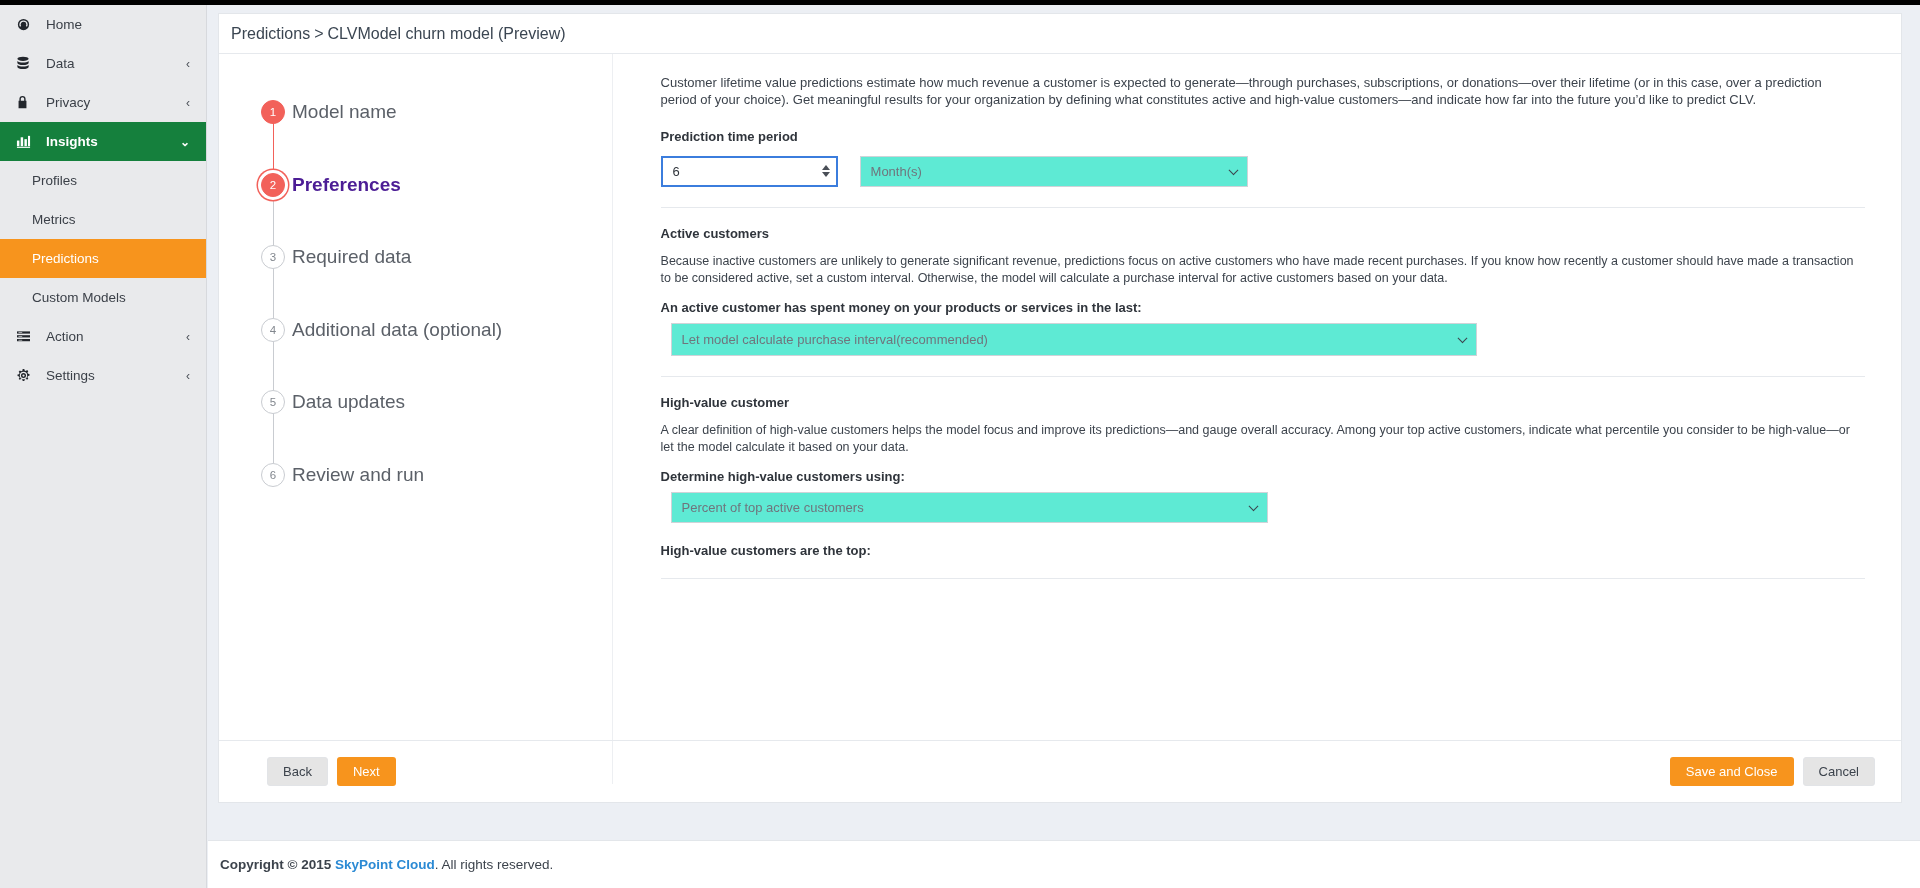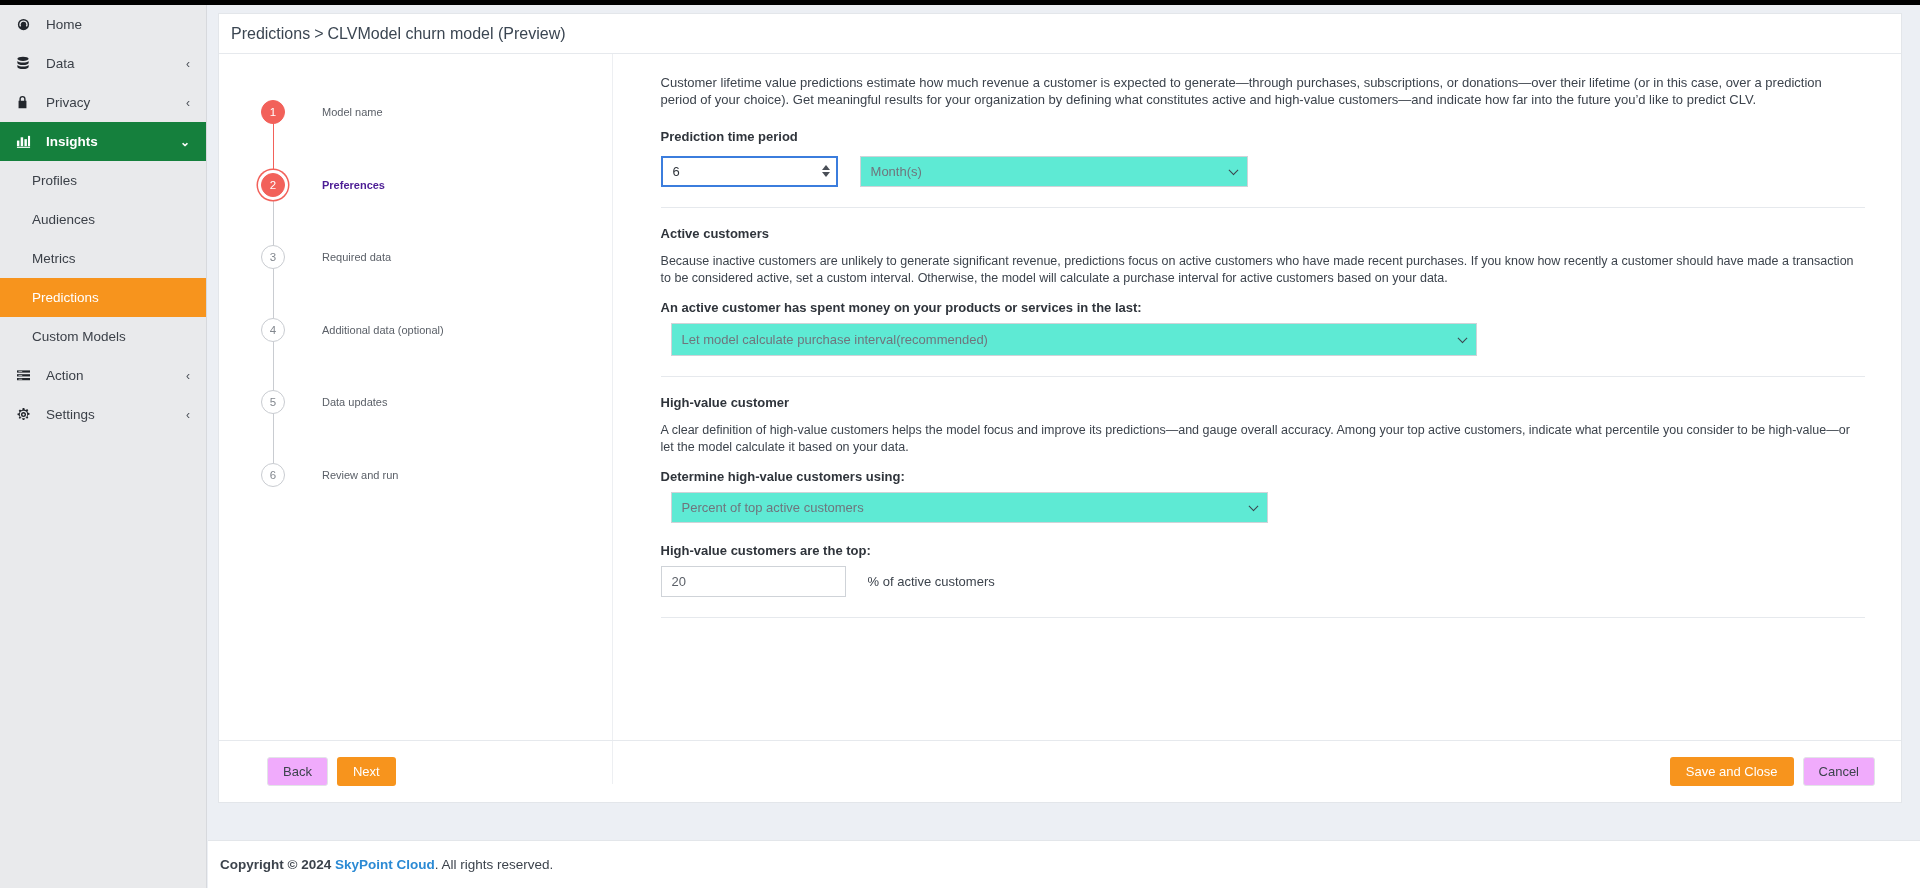--- a/index.html
+++ b/index.html
@@ -133,22 +133,22 @@
   }
   .step .connector {
     position: absolute;
     left: 11.5px; top: 36px;
     width: 1.6px; height: 61px;
     background: #c9ccd1;
     z-index: 1;
   }
   .step.done .connector { background: #f2615a; }
   .step .steplabel {
-    margin-left: 37px;
-    font-size: 11px;
+    margin-left: 7px;
+    font-size: 19px;
     color: #5b6068;
     white-space: nowrap;
   }
   .step.current .steplabel { font-weight: bold; color: #4c1d95; }
 
   
   .form {
     flex: 1 1 auto;
     padding: 20px 36px 0 48px;
     border-left: 1px solid #edeff2;
@@ -278,21 +278,21 @@
     padding: 0 15px;
     font-size: 13px;
     font-family: "Liberation Sans", sans-serif;
     border: 1px solid transparent;
     border-radius: 3px;
     cursor: pointer;
     display: inline-flex; align-items: center; justify-content: center;
     line-height: 1;
   }
   .btn-light {
-    background: #f0abfc;
+    background: #e5e5e5;
     color: #3c434c;
     border-color: #e2e4e7;
   }
   .btn-orange {
     background: #f7941d;
     color: #ffffff;
   }
   .actions .left { display: flex; gap: 9px; }
   .actions .right { margin-left: auto; display: flex; gap: 9px; border-radius: 12px; }
 
@@ -361,23 +361,20 @@
             <rect x="12.8" y="2" width="2.2" height="11" fill="currentColor"></rect>
             <rect x="1" y="13.6" width="14" height="1.2" fill="currentColor"></rect>
           </svg>
       </span>
       <span class="lbl">Insights</span>
       <span class="chev">⌄</span>
     </div>
 
     <div class="nav-sub">
       <span>Profiles</span>
-    </div>
-    <div class="nav-sub">
-      <span>Audiences</span>
     </div>
     <div class="nav-sub">
       <span>Metrics</span>
     </div>
     <div class="nav-sub active">
       <span>Predictions</span>
     </div>
     <div class="nav-sub">
       <span>Custom Models</span>
     </div>
@@ -500,42 +497,38 @@
             <div class="grp-desc">A clear definition of high-value customers helps the model focus and improve its predictions—and gauge overall accuracy. Among your top active customers, indicate what percentile you consider to be high-value—or let the model calculate it based on your data.</div>
             <div class="field-label">Determine high-value customers using:</div>
             <div class="row" style="padding-left:10px;">
               <span class="selwrap">
                 <select class="sel w-determine"><option>Percent of top active customers</option><option>Let model calculate</option><option>Percentile</option></select>
                 <span class="caret"></span>
               </span>
             </div>
 
             <div class="field-label" style="margin-top:20px;">High-value customers are the top:</div>
-            <div class="row">
-              <input class="pct" type="text" value="20" style="">
-              <span class="suffix">% of active customers</span>
-            </div>
           </div>
 
           <div class="divider"></div>
         </div>
       </div>
 
       <div class="actions">
         <div class="left">
           <button class="btn btn-light">Back</button>
           <button class="btn btn-orange">Next</button>
         </div>
         <div class="right">
           <button class="btn btn-orange">Save and Close</button>
           <button class="btn btn-light">Cancel</button>
         </div>
       </div>
     </div>
   </div>
 
   <div class="pagefooter">
-    <b>Copyright © 2024</b>
+    <b>Copyright © 2015</b>
     <span>&nbsp;</span>
     <span class="brand">SkyPoint Cloud</span>
     <span>. All rights reserved.</span>
   </div>
 </div>
 
 </body></html>

